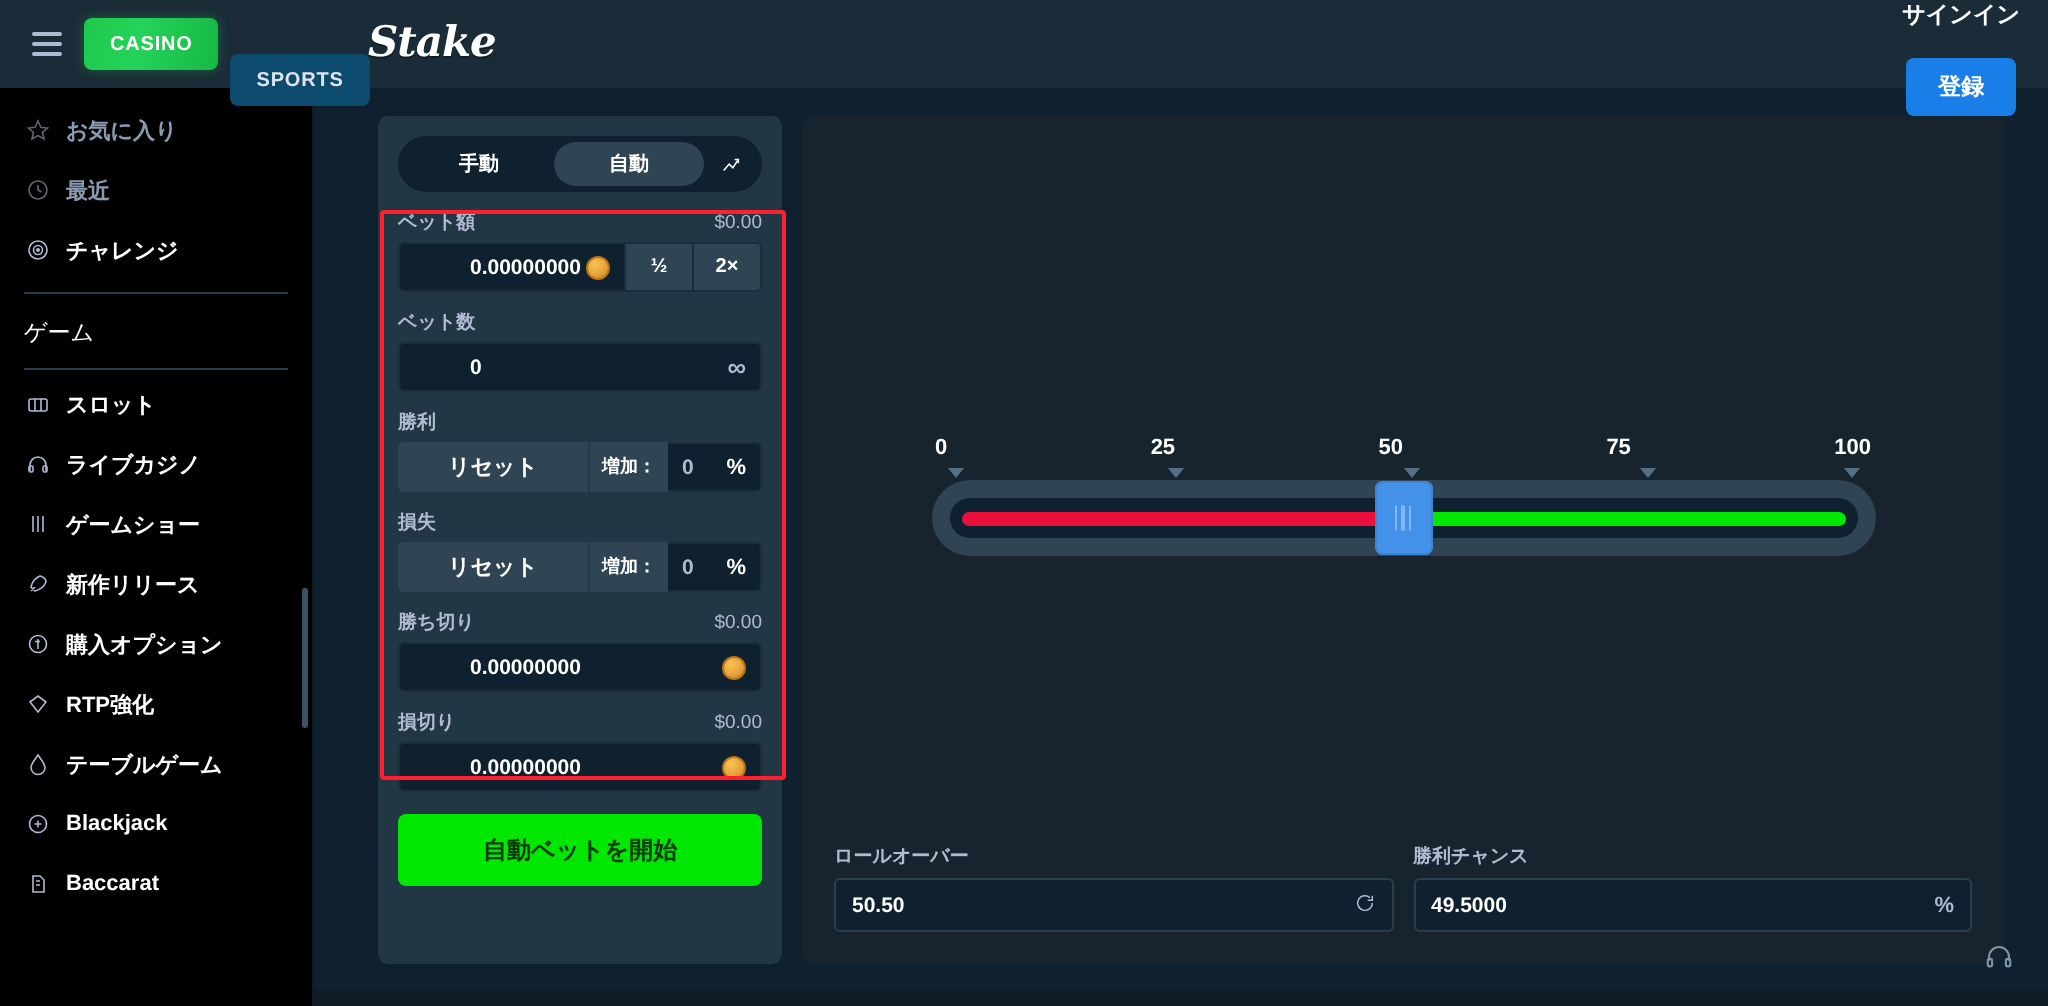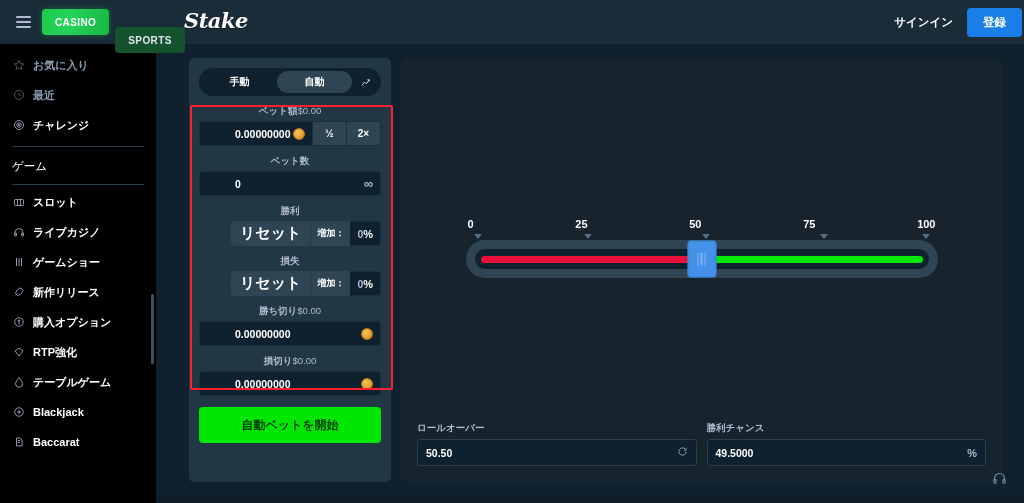--- a/index.html
+++ b/index.html
@@ -31,32 +31,32 @@
     height: 26px; padding: 0 13px;
     display: flex; align-items: center; justify-content: center;
     border-radius: 4px;
     font-size: 10px; font-weight: bold; letter-spacing: .4px;
     color: #ffffff; cursor: pointer; position: relative;
   }
   .seg-casino {
     background: linear-gradient(100deg,#1fc94c 0%,#25d35a 40%,#17b843 100%);
     box-shadow: 0 0 6px rgba(31,201,76,.35);
   }
-  .seg-sports { background: #14532d; color: #dfe4ef; margin-top: 36px; }
+  .seg-sports { background: #0c4a6e; color: #dfe4ef; margin-top: 36px; }
   .logo {
     position: absolute; left: 184px; top: 8px;
     font-family: "DejaVu Serif", serif;
     font-style: italic; font-weight: bold;
     font-size: 21px; color: #ffffff;
     letter-spacing: -.5px;
     text-shadow: 0 1px 0 rgba(0,0,0,.35);
   }
   .header-right {
-    position: absolute; right: 2px; top: 0; height: 44px;
-    display: flex; align-items: center; gap: 14px;
+    position: absolute; right: 14px; top: 0; height: 44px;
+    display: flex; align-items: center; gap: 14px; flex-direction: column;
   }
   .signin { font-size: 11.5px; font-weight: bold; color: #ffffff; cursor: pointer; }
   .register {
     background: #1a7ee8; color: #fff;
     font-size: 11.5px; font-weight: bold;
     padding: 7px 16px; border-radius: 4px; cursor: pointer;
   }
 
   
   .sidebar {
@@ -118,21 +118,21 @@
   }
   .tab.active { background: #2f4553; }
   .tab-extra {
     width: 26px; display: flex; align-items: center; justify-content: center;
     cursor: pointer;
   }
   .tab-extra svg { width: 11px; height: 11px; stroke: #ffffff; stroke-width: 1.7; fill: none; }
 
   .fieldblock { margin-top: 9px; }
   .flabel {
-    display: flex; justify-content: center; align-items: baseline;
+    display: flex; justify-content: space-between; align-items: baseline;
     font-size: 9.5px; color: #b1bad3; font-weight: bold; margin-bottom: 3px;
   }
   .flabel .amt { color: #b1bad3; font-weight: normal; font-size: 9.5px; }
 
   .inputrow {
     display: flex; align-items: stretch; height: 25px;
     border-radius: 3px; overflow: hidden;
     border: 1px solid #1b2e3b;
   }
   .inp {
@@ -151,23 +151,23 @@
     width: 34px; background: #2f4553;
     display: flex; align-items: center; justify-content: center;
     font-size: 10px; font-weight: bold; color: #ffffff;
     cursor: pointer; border-left: 1px solid #1b2e3b;
   }
   .infinity { color: #b1bad3; font-size: 13px; font-weight: bold; }
 
   .reset-row { display: flex; align-items: stretch; height: 25px; gap: 0; }
   .reset-btn {
     background: #2f4553; color: #ffffff;
-    font-size: 15px; font-weight: bold;
-    padding: 0 9px; display: flex; align-items: center;
-    border-radius: 3px 0 0 3px; cursor: pointer; margin-left: 32px;
+    font-size: 11px; font-weight: bold;
+    padding: 0 25px; display: flex; align-items: center;
+    border-radius: 3px 0 0 3px; cursor: pointer;
   }
   .inc-label {
     background: #2f4553; color: #ffffff;
     font-size: 9px; font-weight: bold;
     padding: 0 6px; display: flex; align-items: center;
     border-left: 1px solid #24384a;
   }
   .inc-input {
     flex: 1; background: #0f212e;
     display: flex; align-items: center; justify-content: space-between;

